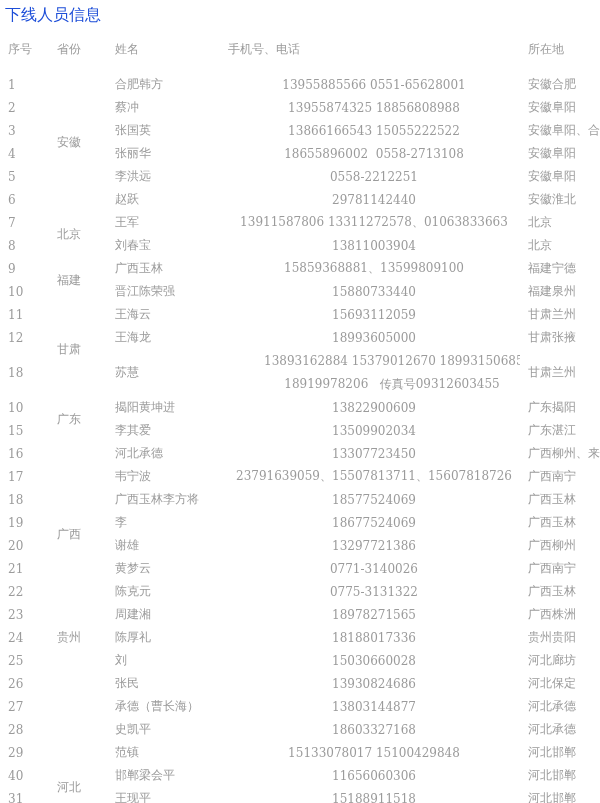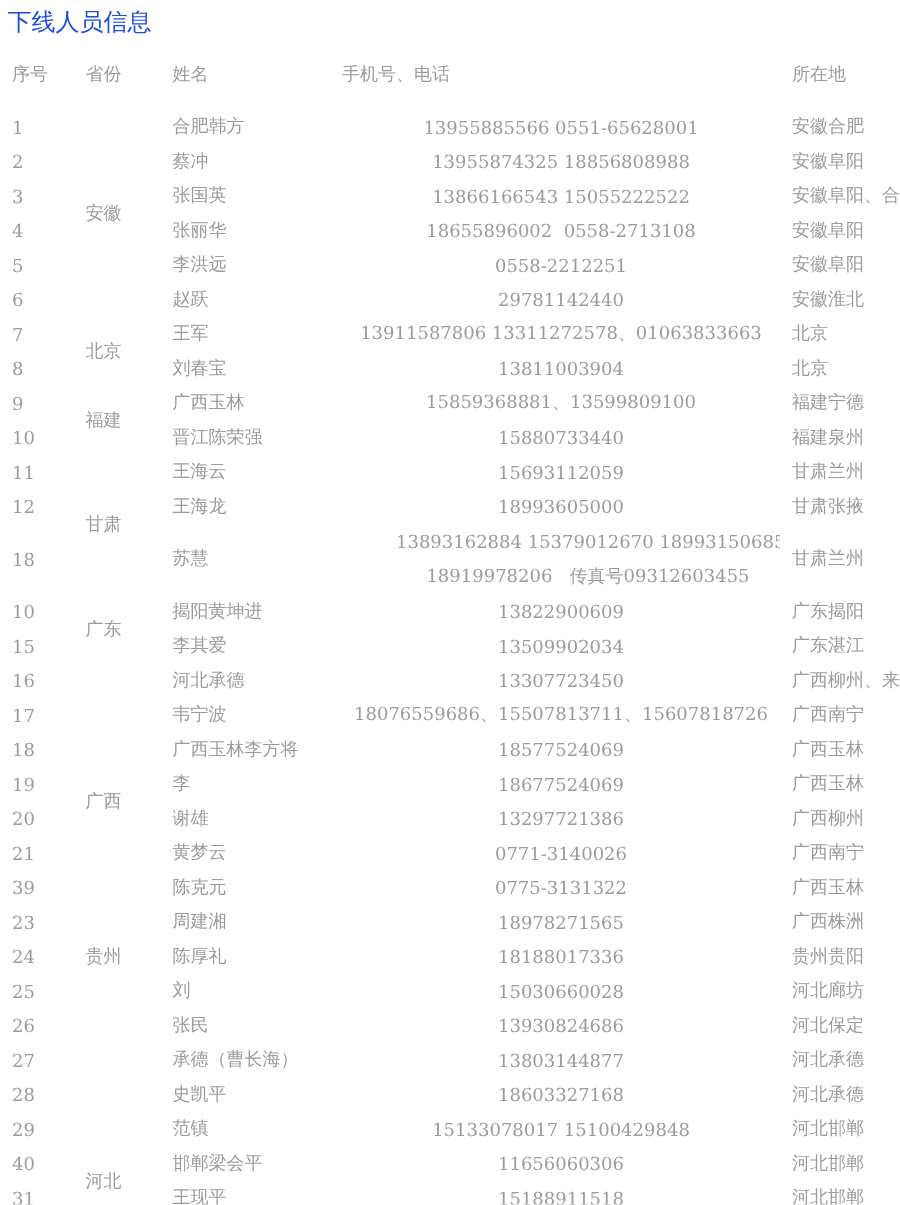--- a/index.html
+++ b/index.html
@@ -170,21 +170,21 @@
       <tr>
     <td>16</td>
     <td class="province" rowspan="8">广西</td>
         <td>河北承德</td>
     <td class="phone">13307723450</td>
     <td class="location">广西柳州、来</td>
   </tr>
       <tr>
     <td>17</td>
     <td>韦宁波</td>
-    <td class="phone">18076559686、15507813711、15607818726</td>
+    <td class="phone">23791639059、15507813711、15607818726</td>
     <td class="location">广西南宁</td>
   </tr>
       <tr>
     <td>18</td>
     <td>广西玉林李方将</td>
     <td class="phone">18577524069</td>
     <td class="location">广西玉林</td>
   </tr>
       <tr>
     <td>19</td>
@@ -198,21 +198,21 @@
     <td class="phone">13297721386</td>
     <td class="location">广西柳州</td>
   </tr>
       <tr>
     <td>21</td>
     <td>黄梦云</td>
     <td class="phone">0771-3140026</td>
     <td class="location">广西南宁</td>
   </tr>
       <tr>
-    <td>39</td>
+    <td>22</td>
     <td>陈克元</td>
     <td class="phone">0775-3131322</td>
     <td class="location">广西玉林</td>
   </tr>
       <tr>
     <td>23</td>
     <td>周建湘</td>
     <td class="phone">18978271565</td>
     <td class="location">广西株洲</td>
   </tr>

